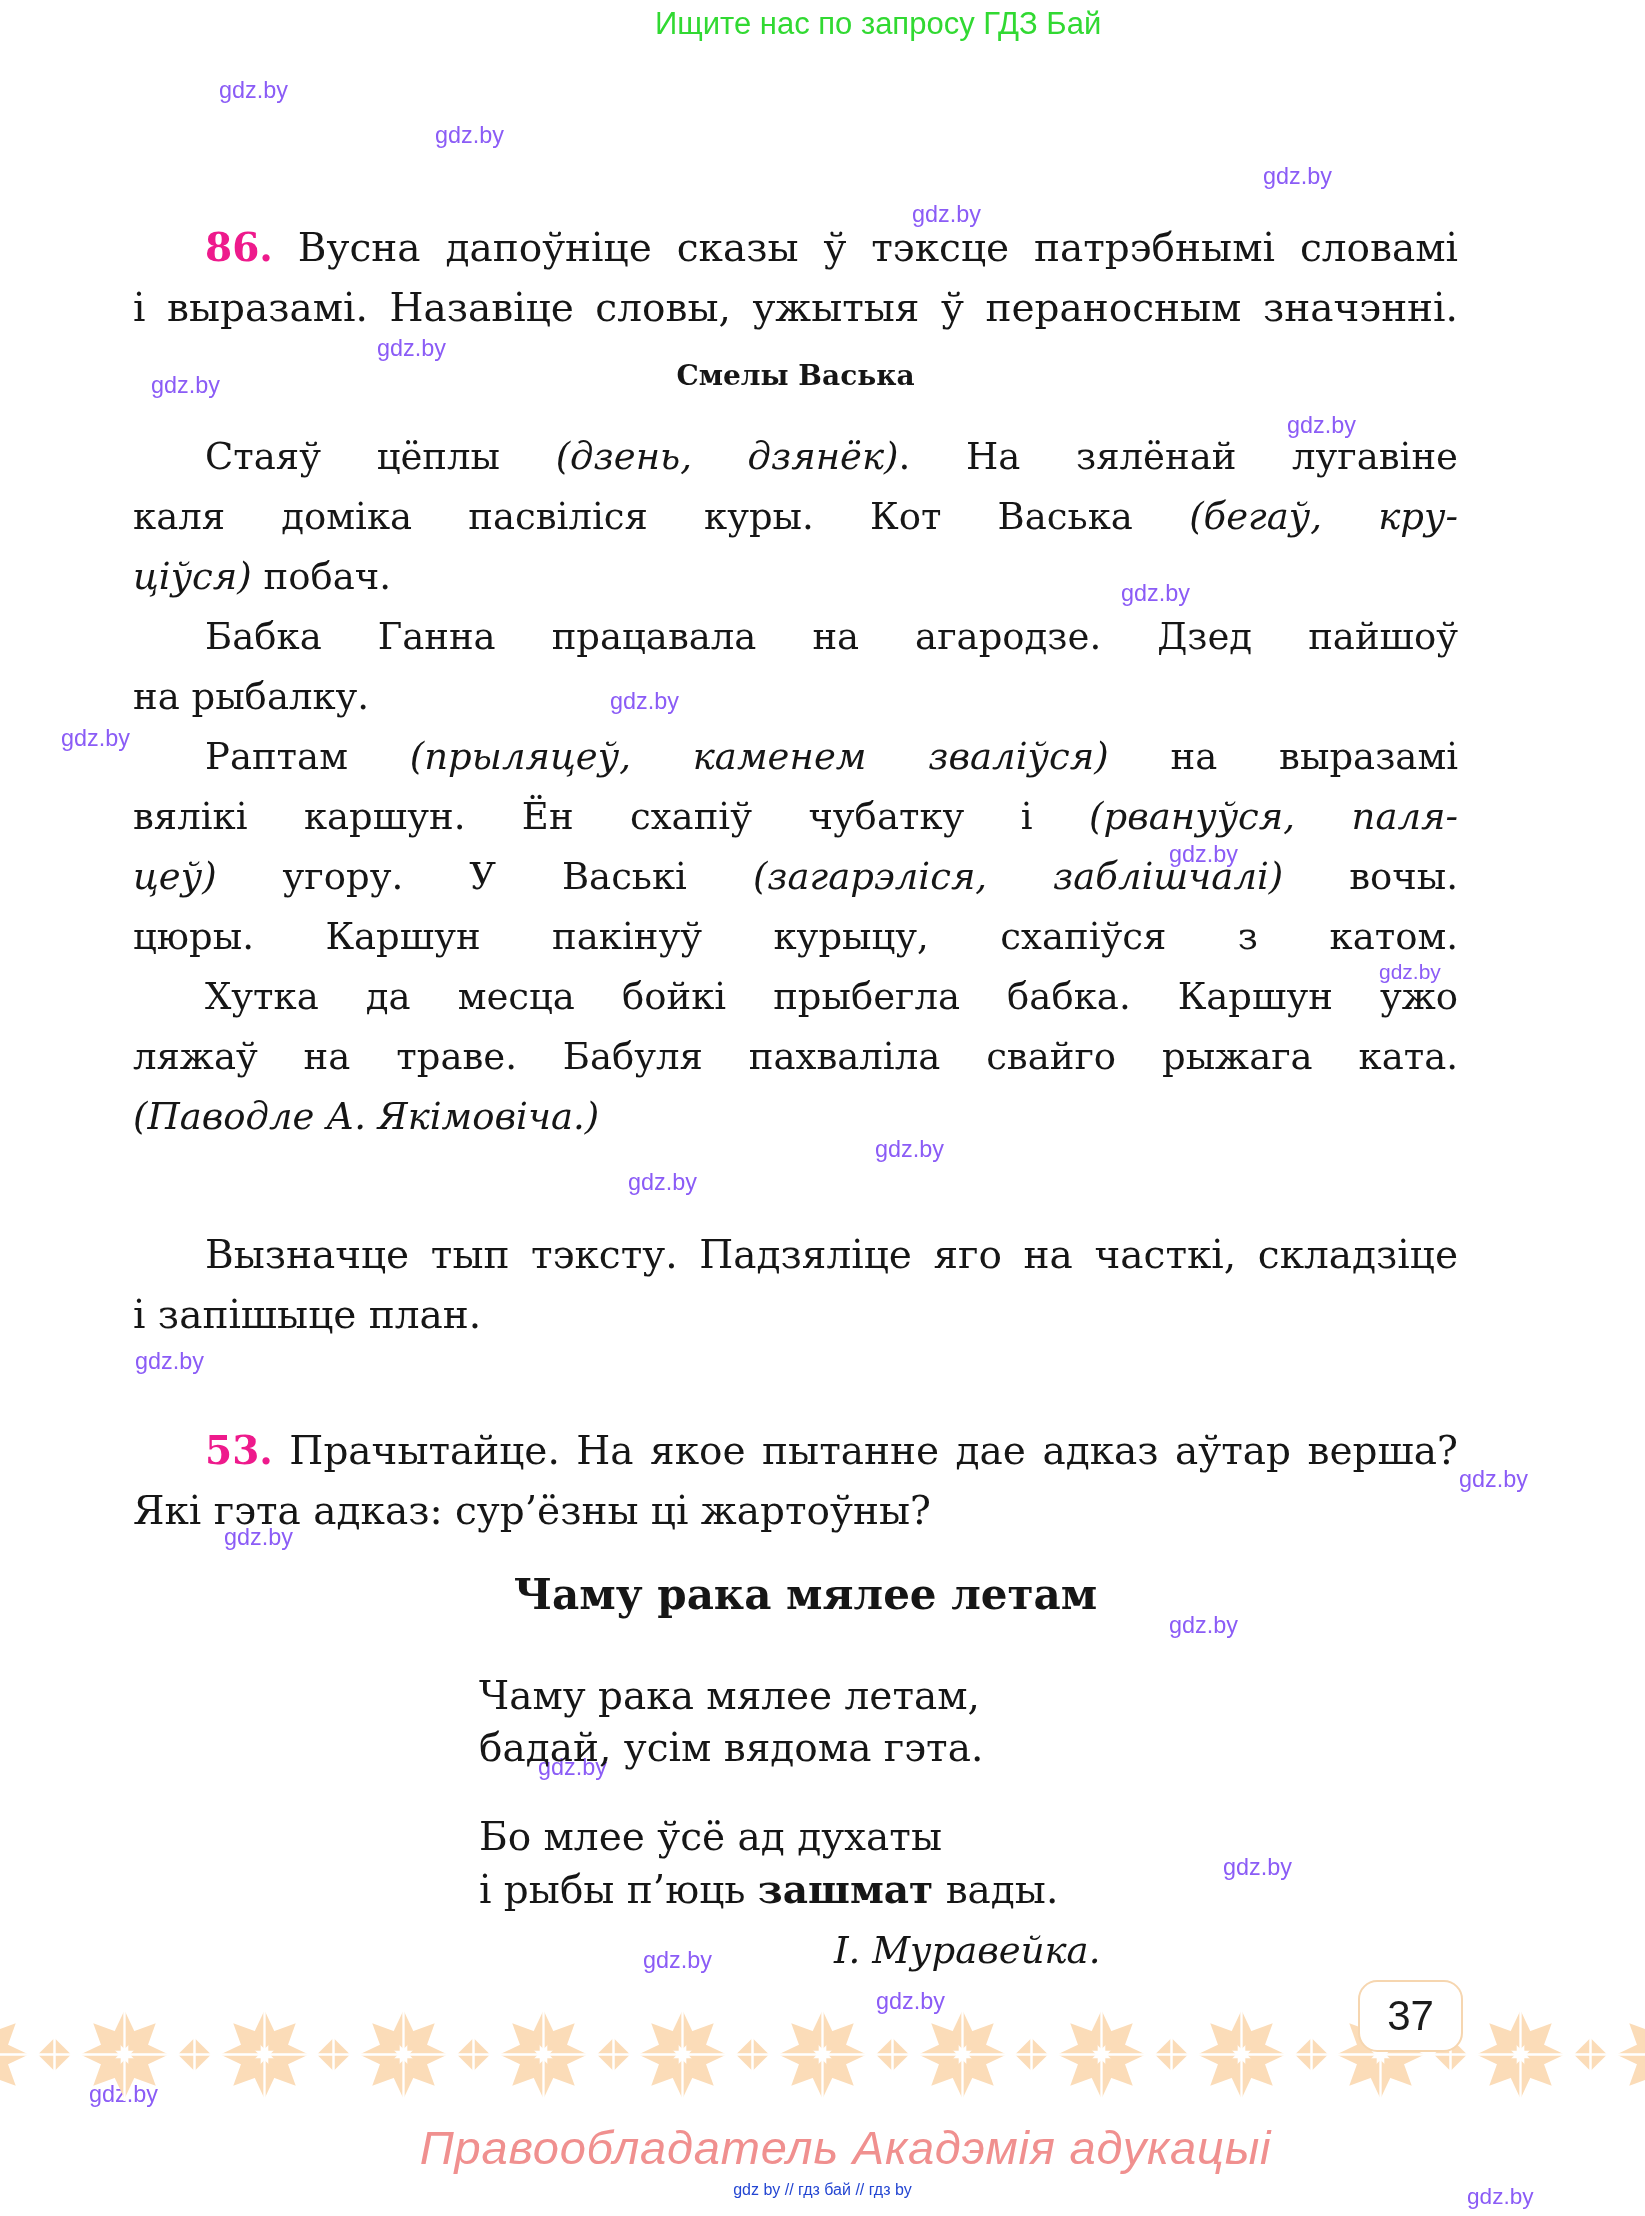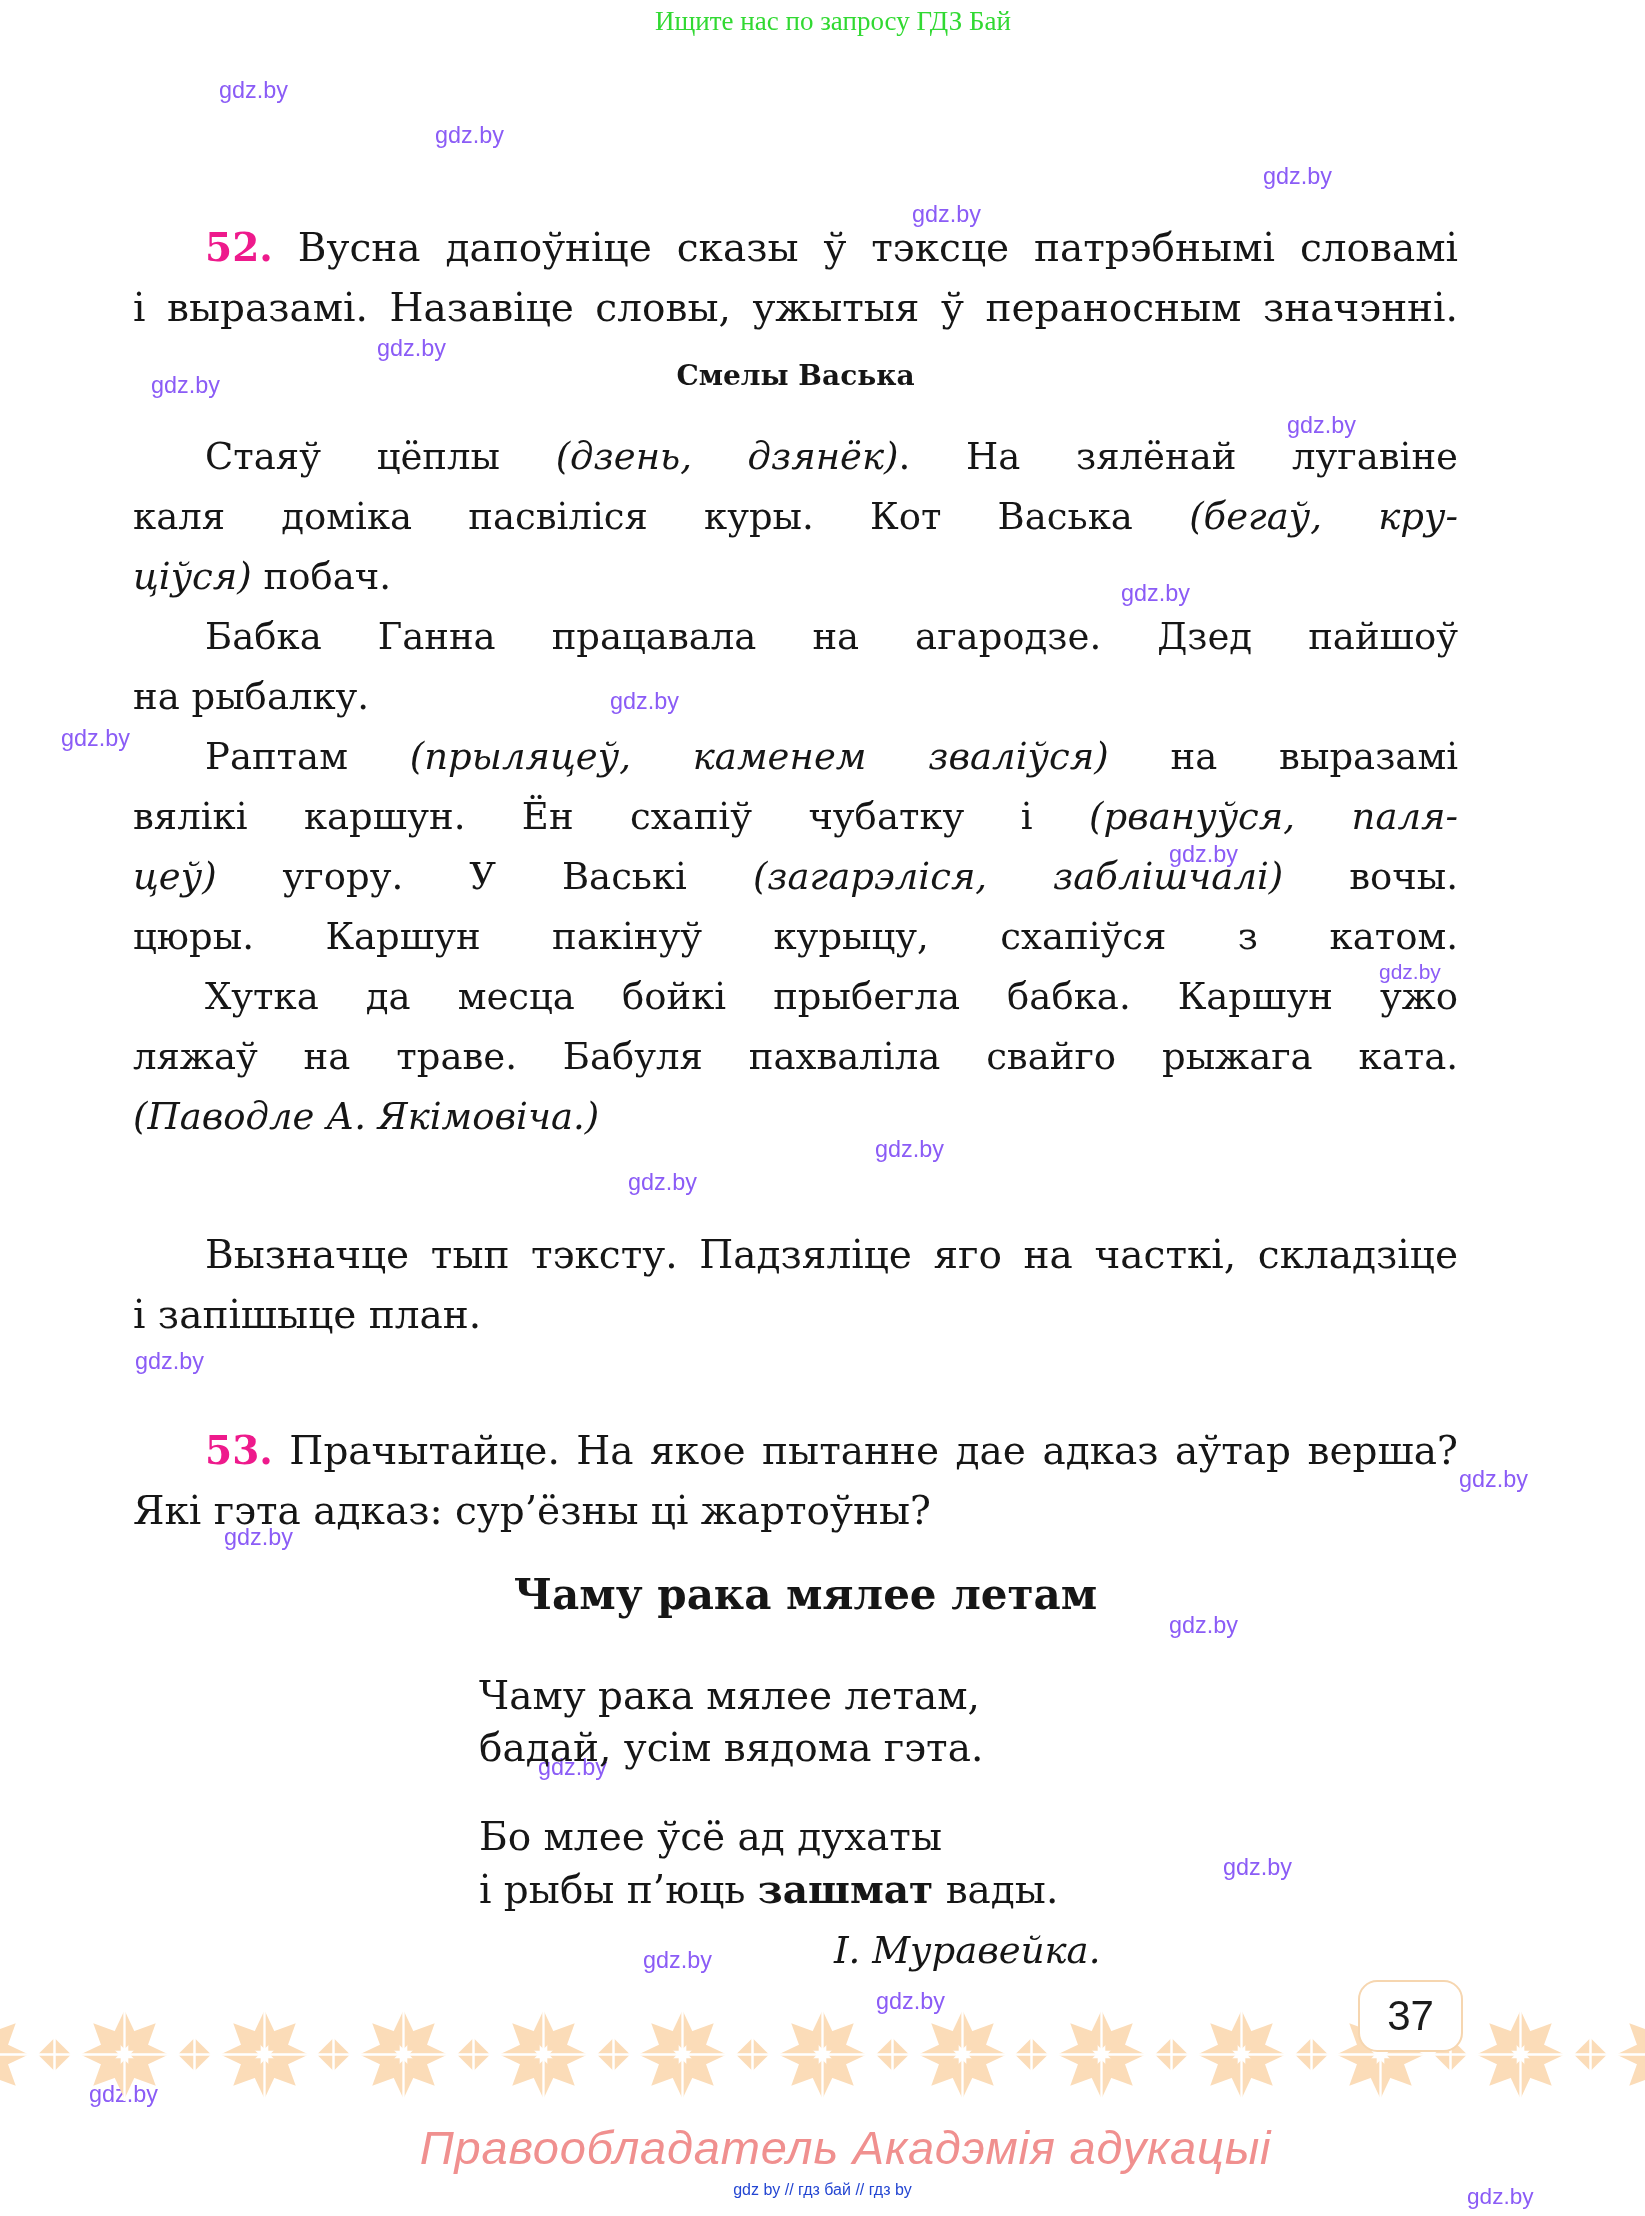--- a/index.html
+++ b/index.html
@@ -15,21 +15,21 @@
   .page{
     position:relative;width:1645px;height:2216px;background:#ffffff;
     font-family:"DejaVu Serif", serif;color:var(--ink);overflow:hidden;
   }
   .abs{position:absolute;}
   .wm{
     position:absolute;font-family:"Liberation Sans", sans-serif;
     font-size:23.4px;color:#8b5cf6;white-space:nowrap;letter-spacing:0px;
   }
   .promo{
-    font-family:Liberation Serif, serif;font-size:27px;color:var(--green);
+    font-family:Liberation Sans, sans-serif;font-size:31px;color:var(--green);
     white-space:nowrap;
   }
   .textblock{left:133px;width:1325px;}
   .tline{font-size:37px;line-height:60px;white-space:nowrap;}
   .tline.wrap{white-space:normal;}
   .tline.ind{text-indent:72px;}
   .tline.jst{white-space:normal;text-align:justify;text-align-last:justify;}
   .sansblock .tline{font-size:39px;}
   .seg-i{font-style:italic;}
   .seg-b{font-weight:bold;}
@@ -93,21 +93,21 @@
       <div class="wm" style="left: 1169px; top: 1612px;">gdz.by</div>
       <div class="wm" style="left: 538px; top: 1754px;">gdz.by</div>
       <div class="wm" style="left: 1223px; top: 1854px;">gdz.by</div>
       <div class="wm" style="left: 643px; top: 1947px;">gdz.by</div>
       <div class="wm" style="left: 876px; top: 1988px;">gdz.by</div>
       <div class="wm" style="left: 89px; top: 2081px;">gdz.by</div>
       <div class="wm" style="left: 1467px; top: 2184px; font-size: 22.6px;">gdz.by</div>
     </div>
 
   <div class="abs textblock sansblock" style="top:217px;">
-      <div class="tline ind jst"><span class="seg-num">52.</span><span class="seg-n"> Вусна дапоўніце сказы ў тэксце патрэбнымі словамі</span></div>
+      <div class="tline ind jst"><span class="seg-num">86.</span><span class="seg-n"> Вусна дапоўніце сказы ў тэксце патрэбнымі словамі</span></div>
       <div class="tline jst"><span class="seg-n">і выразамі. Назавіце словы, ужытыя ў пераносным значэнні.</span></div>
     </div>
 
   <div class="abs story-title" style="top:359px;">Смелы Васька</div>
 
   <div class="abs textblock" style="top:427px;">
       <div class="tline ind jst"><span class="seg-n">Стаяў цёплы </span><span class="seg-i">(дзень, дзянёк)</span><span class="seg-n">. На зялёнай лугавіне</span></div>
       <div class="tline jst"><span class="seg-n">каля доміка пасвіліся куры. Кот Васька </span><span class="seg-i">(бегаў, кру-</span></div>
       <div class="tline wrap"><span class="seg-i">ціўся)</span><span class="seg-n"> побач.</span></div>
       <div class="tline ind jst"><span class="seg-n">Бабка Ганна працавала на агародзе. Дзед пайшоў</span></div>

